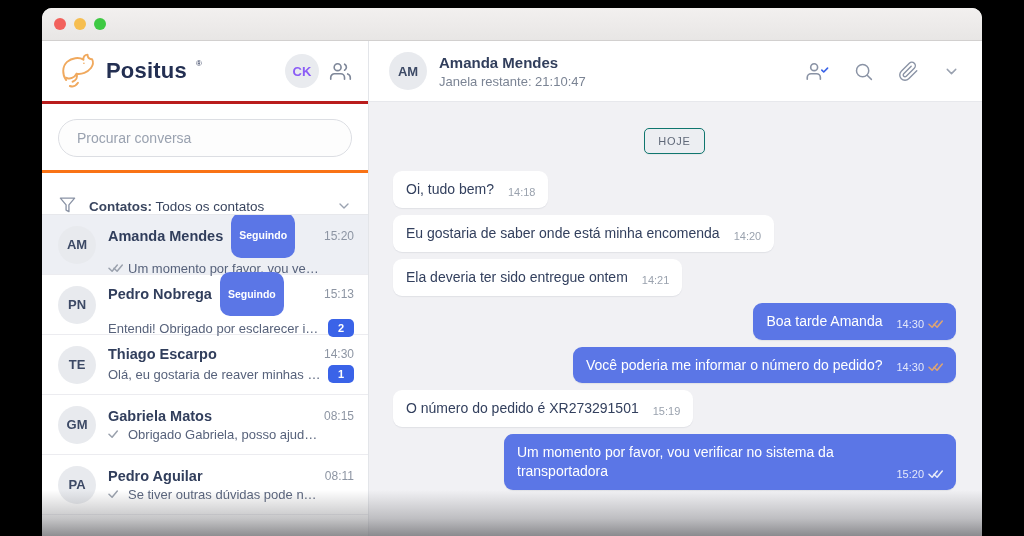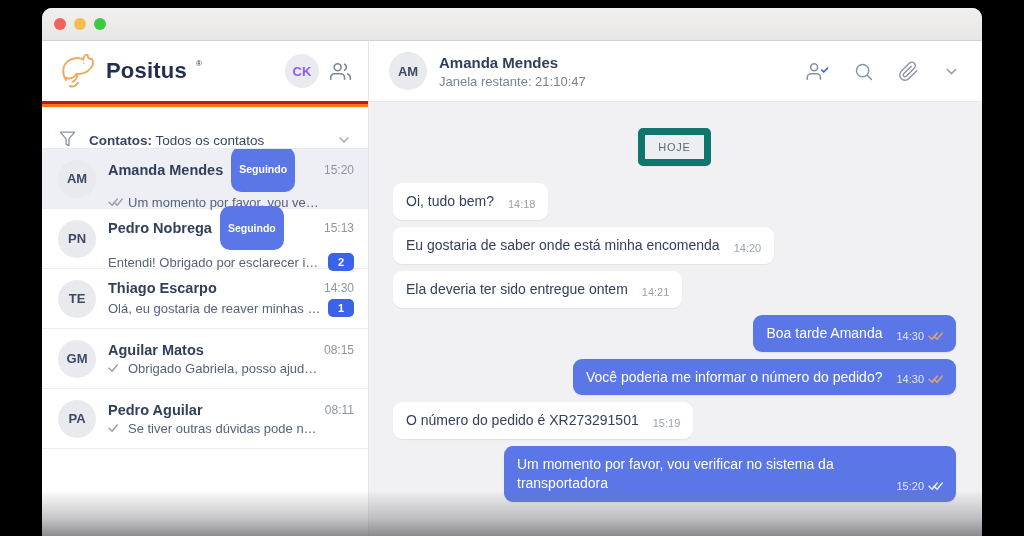--- a/index.html
+++ b/index.html
@@ -49,21 +49,21 @@
     font-size:11px;font-weight:bold;display:flex;align-items:center;justify-content:center;padding:0 4px;flex:0 0 auto;}
   .c-check{flex:0 0 auto;display:flex;}
   
   .chat{flex:1;display:flex;flex-direction:column;min-width:0;min-height:0;background:#f1f1f4;}
   .chat-header{height:60px;flex:0 0 60px;background:#fff;border-bottom:1px solid #e7e8ec;
     display:flex;align-items:center;padding:0 22px 0 20px;gap:12px;}
   .ch-name{font-size:15px;font-weight:bold;color:#313e5c;line-height:1.2;}
   .ch-sub{font-size:13px;color:#7b8494;margin-top:2px;}
   .ch-icons{margin-left:auto;display:flex;align-items:center;gap:24px;}
   .chat-body{flex:1;overflow:hidden;padding:26px 26px 0 24px;display:flex;flex-direction:column;min-height:0;}
-  .date-pill{align-self:center;background:#eceef2;border:7px solid #0f766e;color:#5f6878;font-size:11px;
+  .date-pill{align-self:center;background:#eceef2;border:1px solid #0f766e;color:#5f6878;font-size:11px;
     letter-spacing:.8px;border-radius:5px;padding:6px 13px;margin-bottom:17px;box-shadow:0 1px 1px rgba(0,0,0,.04);}
   .msg{display:flex;margin-bottom:7px;max-width:480px;}
   .msg.gap{}
   .msg.in{align-self:flex-start;}
   .msg.out{align-self:flex-end;max-width:452px;}
   .bubble{display:flex;align-items:flex-end;gap:14px;border-radius:9px;padding:9px 13px;
     box-shadow:0 1px 1px rgba(40,50,80,.08);}
   .msg.in .bubble{background:#fff;color:#33405e;}
   .msg.out .bubble{background:#5b76e6;color:#fff;}
   .b-text{font-size:14px;line-height:1.35;}
@@ -109,20 +109,23 @@
           <div class="icon-btn">
             <svg width="23" height="23" viewBox="0 0 24 24" fill="none" stroke="#7e8799" stroke-width="1.7" stroke-linecap="round" stroke-linejoin="round">
               <circle cx="9" cy="7.5" r="3.6"></circle>
               <path d="M16.2 20v-1.7a4 4 0 0 0-4-4H5.8a4 4 0 0 0-4 4V20"></path>
               <path d="M16.3 4.4a3.6 3.6 0 0 1 0 6.3"></path>
               <path d="M22.2 20v-1.7a4 4 0 0 0-2.7-3.8"></path>
             </svg>
           </div>
         </div>
 
+        <div class="search-wrap">
+          <input class="search-input" type="text" placeholder="Procurar conversa" style="">
+        </div>
 
         <div class="filter-row">
           <span>
             <svg width="19" height="19" viewBox="0 0 24 24" fill="none" stroke="#8a93a5" stroke-width="1.7" stroke-linejoin="round">
               <path d="M21 4H3l7.2 8.5V19l3.6 2v-8.5L21 4z"></path>
             </svg>
           </span>
           <span class="filter-label"><b>Contatos:</b><span> Todos os contatos</span></span>
           <span class="spacer"></span>
           <span>
@@ -176,21 +179,21 @@
                 <div class="c-line2">
                   <span class="c-preview">Olá, eu gostaria de reaver minhas …</span>
                   <span class="c-unread">1</span>
                 </div>
               </div>
             </div>
             <div class="contact">
               <div class="c-avatar">GM</div>
               <div class="c-main">
                 <div class="c-line1">
-                  <span class="c-name">Aguilar Matos</span>
+                  <span class="c-name">Gabriela Matos</span>
                   <span class="c-time">08:15</span>
                 </div>
                 <div class="c-line2">
                   <span class="c-check">
                     <svg width="15" height="10" viewBox="0 0 15 10" fill="none" stroke="#9aa1ad" stroke-width="1.5" stroke-linecap="round" stroke-linejoin="round">
                       <path d="M1 5.2 L4.1 8.2 L9.3 2"></path>
                     </svg>
                   </span>
                   <span class="c-preview">Obrigado Gabriela, posso ajud…</span>
                 </div>

